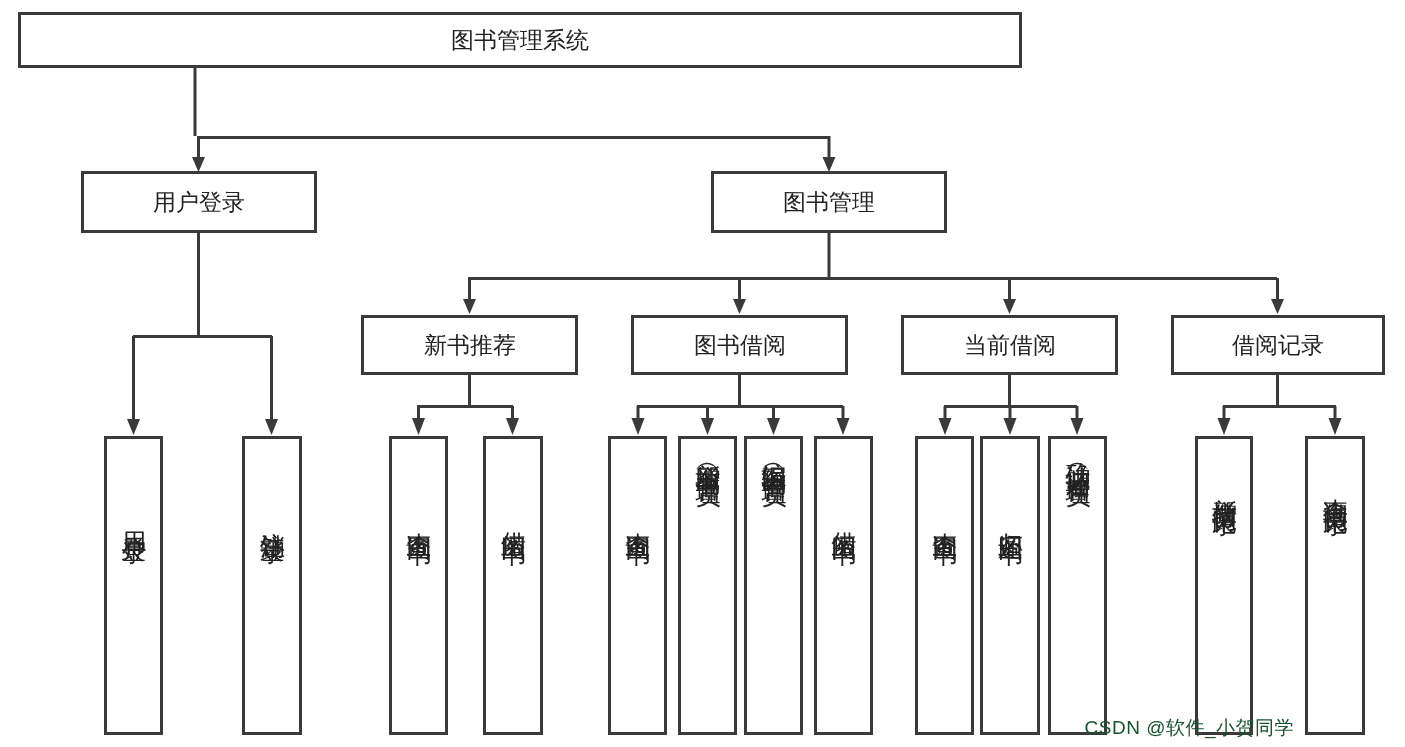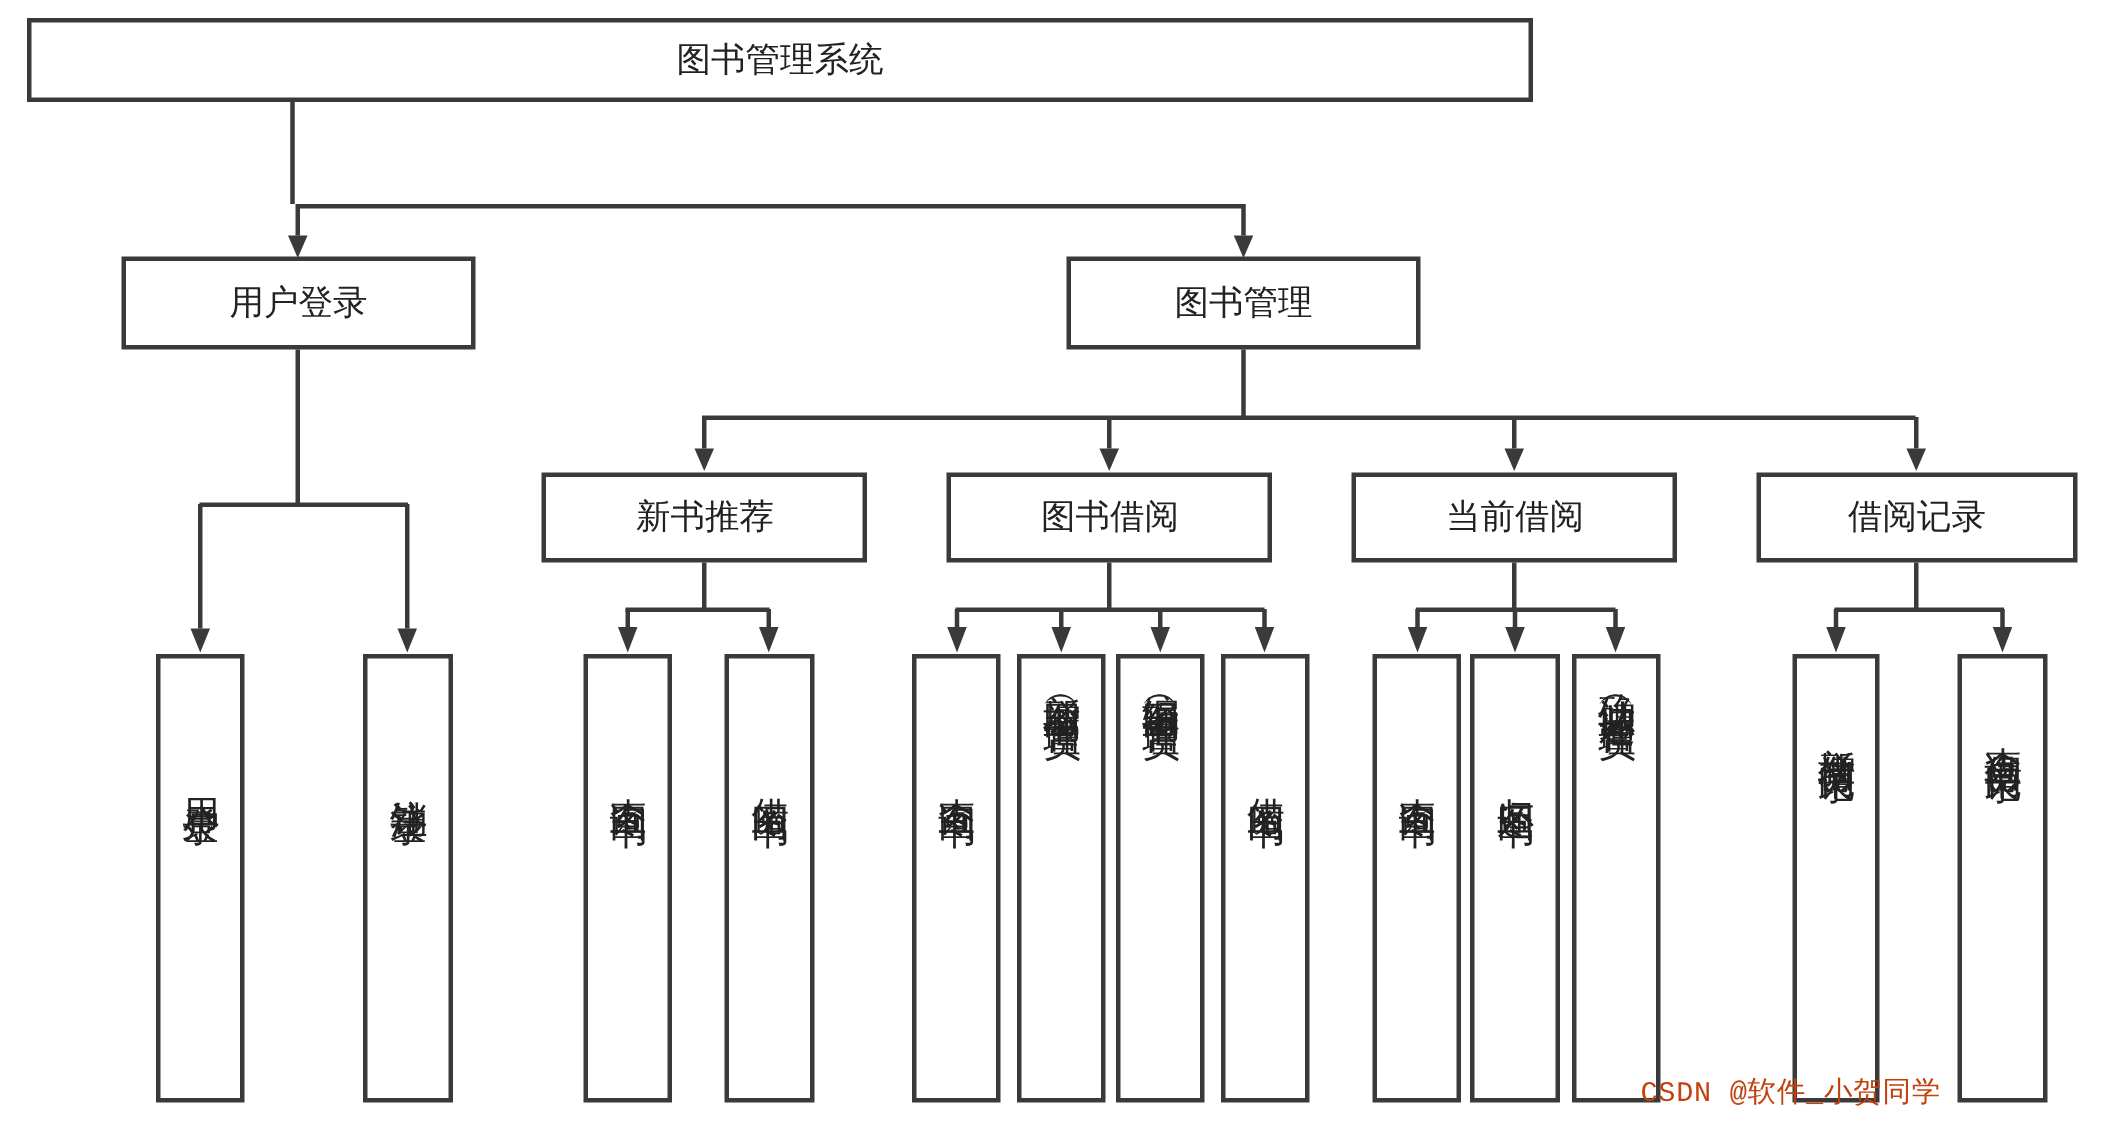--- a/index.html
+++ b/index.html
@@ -69,23 +69,23 @@
     font-size: 25px;
     line-height: 1.12;
     letter-spacing: 3px;
     color: #222222;
     white-space: nowrap;
   }
   .watermark {
     position: absolute;
     right: 14px;
     bottom: 6px;
-    font-family: Liberation Mono, monospace;
+    font-family: Liberation Sans, sans-serif;
     font-size: 19px;
-    color: #c2410c;
+    color: #14532d;
     letter-spacing: 0.5px;
     user-select: none;
   }
 </style>
 </head>
 <body>
 
 <div id="diagram-root">
 
   <svg class="diagram-canvas" viewBox="0 0 1405 747">

